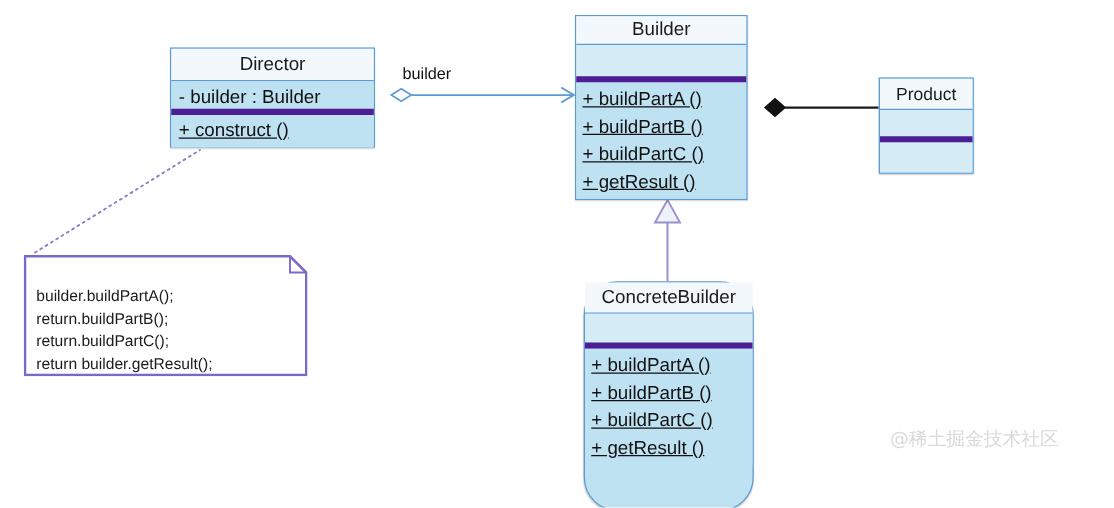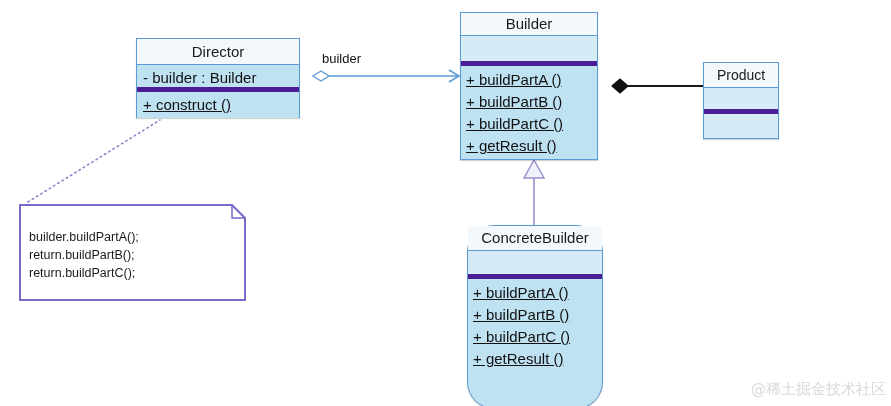--- a/index.html
+++ b/index.html
@@ -193,26 +193,25 @@
   }
   #builder-role-label {
     left: 322px;
     top: 51px;
   }
 
   
   #watermark {
     position: absolute;
     left: 712px;
-    top: 380px;
+    top: 342px;
     font-size: 15px;
     color: #d9d9d9;
     white-space: nowrap;
     font-family: "DejaVu Sans", sans-serif;
-    margin-left: 39px;
   }
 </style>
 </head>
 <body>
 
 <div id="canvas">
 
   <svg class="edge-layer" viewBox="0 0 891 406">
 
     <g>
@@ -272,20 +271,21 @@
 
   <div id="note">
     <svg class="note-body" viewBox="0 0 227 97">
       <path d="M1,1 L213,1 L226,14 L226,96 L1,96 Z" fill="#ffffff" stroke="#7b68c8" stroke-width="2"></path>
       <path d="M213,1 L213,14 L226,14" fill="none" stroke="#7b68c8" stroke-width="1.5"></path>
     </svg>
     <div class="note-text">
       <div>builder.buildPartA();</div>
       <div>return.buildPartB();</div>
       <div>return.buildPartC();</div>
+      <div>return builder.getResult();</div>
     </div>
   </div>
 
   <div class="edge-label" id="builder-role-label">builder</div>
 
   <div id="watermark">@稀土掘金技术社区</div>
 
 </div>
 
 </body></html>

